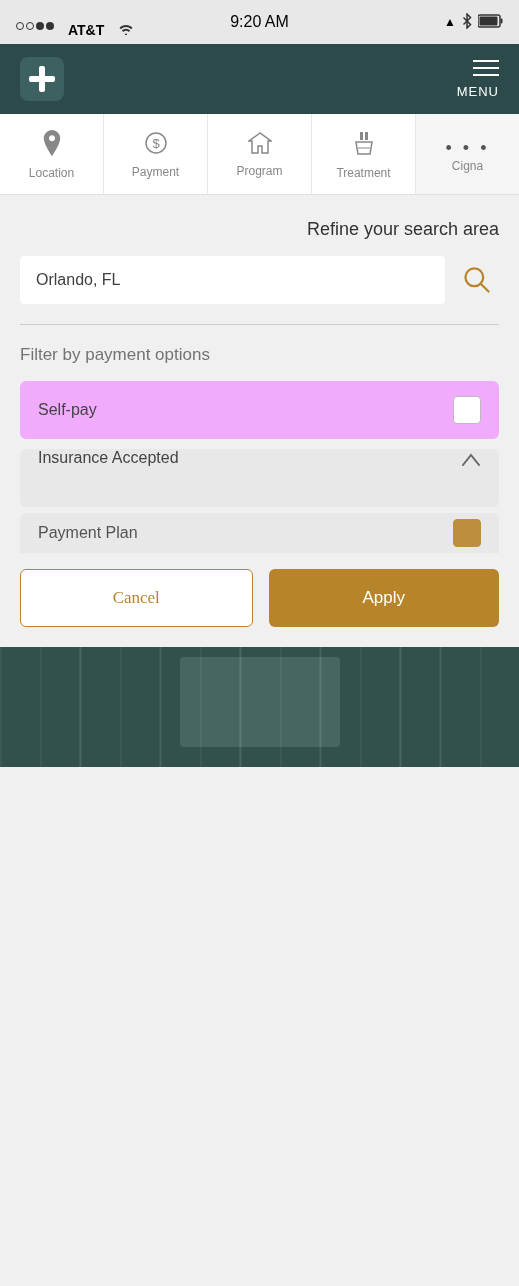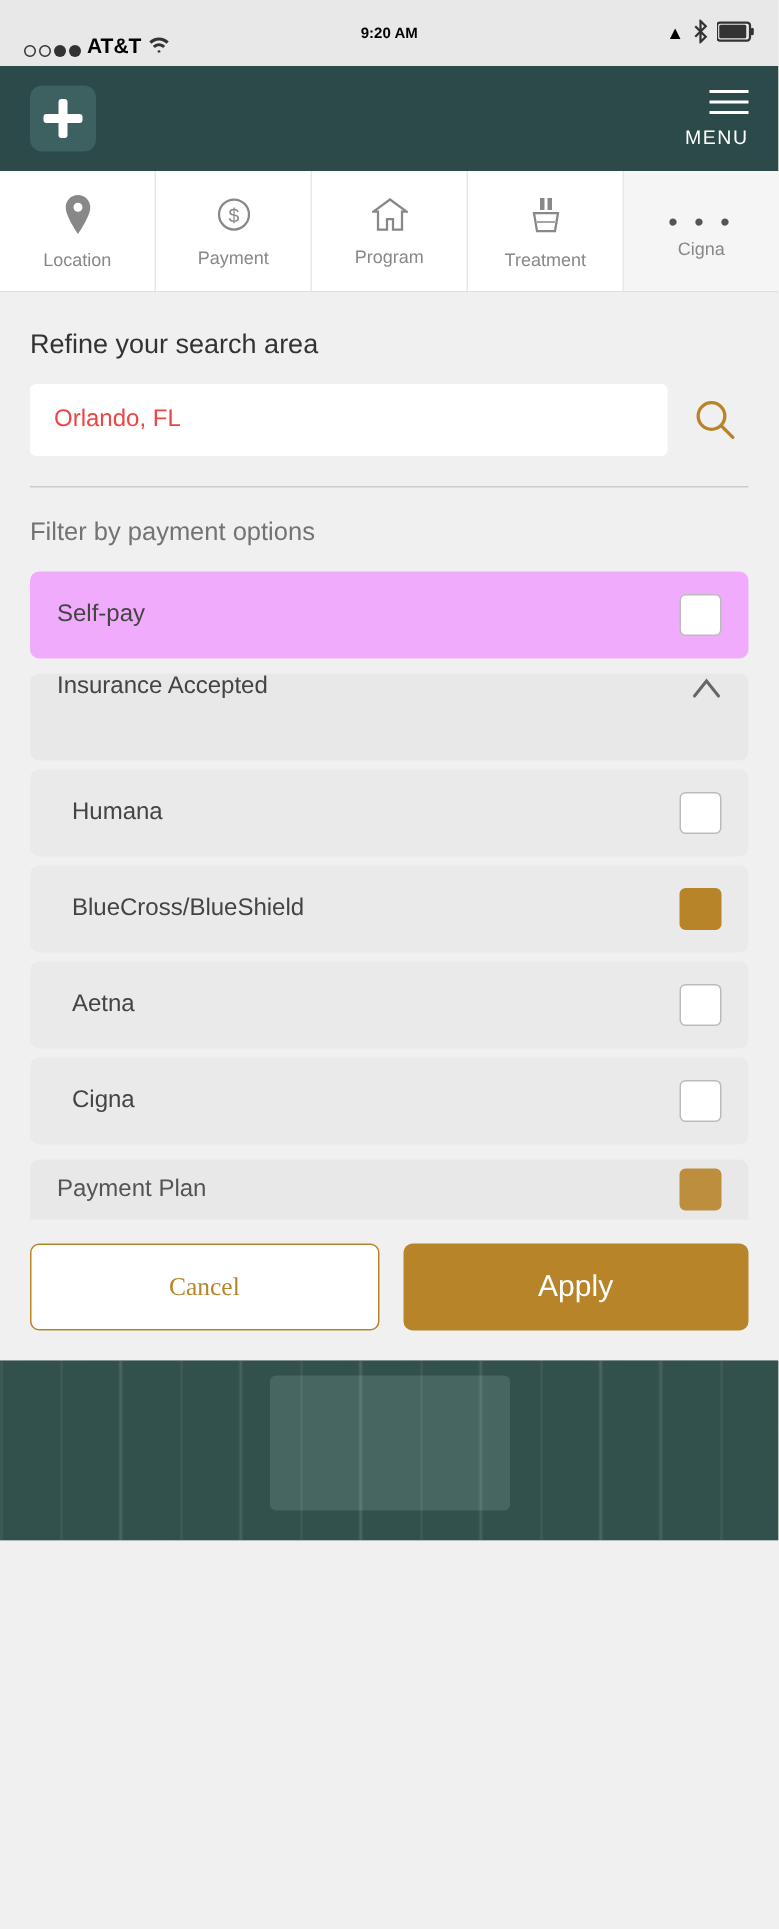--- a/index.html
+++ b/index.html
@@ -15,22 +15,22 @@
     .status-bar {
       background: #e8e8e8;
       height: 44px;
       display: flex;
       align-items: center;
       justify-content: space-between;
       padding: 0 16px;
       font-size: 14px;
       font-weight: 600;
     }
-    .status-left { display: flex; align-items: flex-end; gap: 4px; margin-top: 16px; }
-    .status-center { position: absolute; left: 50%; transform: translateX(-50%); font-size: 10px; font-weight: 700; }
+    .status-left { display: flex; align-items: flex-start; gap: 14px; margin-top: 16px; }
+    .status-center { position: absolute; left: 50%; transform: translateX(-50%); font-size: 16px; font-weight: 400; }
     .status-right { display: flex; align-items: center; gap: 6px; font-size: 12px; }
     .signal-dots { display: flex; gap: 2px; }
     .dot { width: 8px; height: 8px; border-radius: 50%; background: #333; }
     .dot.empty { background: transparent; border: 1px solid #333; }
 
     
     .header {
       background: #2c4a4a;
       height: 70px;
       display: flex;
@@ -78,38 +78,39 @@
     .main-content {
       background: #f0f0f0;
       padding: 24px 20px 0;
     }
 
     .section-title {
       font-size: 18px;
       color: #333;
       font-weight: 400;
       margin-bottom: 16px;
+      text-align: right;
     }
 
     
     .search-area {
       display: flex;
       align-items: center;
       gap: 10px;
       margin-bottom: 20px;
     }
     .search-input {
       flex: 1;
       height: 48px;
       background: white;
       border: none;
       border-radius: 4px;
       padding: 0 16px;
       font-size: 16px;
-      color: #ef4444;
+      color: #404040;
       outline: none;
     }
     .search-btn {
       width: 44px; height: 44px;
       background: transparent;
       border: none;
       cursor: pointer;
       display: flex; align-items: center; justify-content: center;
     }
     .search-icon-svg {
@@ -216,21 +217,21 @@
       cursor: pointer;
       font-family: Liberation Serif, serif;
     }
     .apply-btn {
       flex: 1;
       height: 58px;
       background: #b8842a;
       border: none;
       border-radius: 6px;
       color: white;
-      font-size: 20px;
+      font-size: 17px;
       font-weight: 500;
       cursor: pointer;
     }
 
     
     .footer-image {
       width: 100%;
       height: 120px;
       background: linear-gradient(160deg, #3a5a5a 0%, #2c4a4a 40%, #4a6060 100%);
       display: flex;
@@ -372,42 +373,20 @@
 
   <div class="insurance-header">
     <span class="filter-option-label">Insurance Accepted</span>
     <span class="chevron-up">
       <svg width="20" height="14" viewBox="0 0 20 14">
           <polyline points="2,12 10,2 18,12" stroke="#666" stroke-width="2" fill="none" stroke-linecap="round"></polyline>
         </svg>
     </span>
   </div>
 
-  <div class="insurance-items">
-
-    <div class="insurance-item">
-      <span class="filter-option-label">Humana</span>
-      <div class="checkbox"></div>
-    </div>
-
-    <div class="insurance-item">
-      <span class="filter-option-label">BlueCross/BlueShield</span>
-      <div class="checkbox checked"></div>
-    </div>
-
-    <div class="insurance-item">
-      <span class="filter-option-label">Aetna</span>
-      <div class="checkbox"></div>
-    </div>
-
-    <div class="insurance-item">
-      <span class="filter-option-label">Cigna</span>
-      <div class="checkbox"></div>
-    </div>
-  </div>
 
   <div class="partial-item">
     <span class="filter-option-label">Payment Plan</span>
     <div class="checkbox checked"></div>
   </div>
 
 </div>
 
 <div class="bottom-buttons">
   <button class="cancel-btn">Cancel</button>

